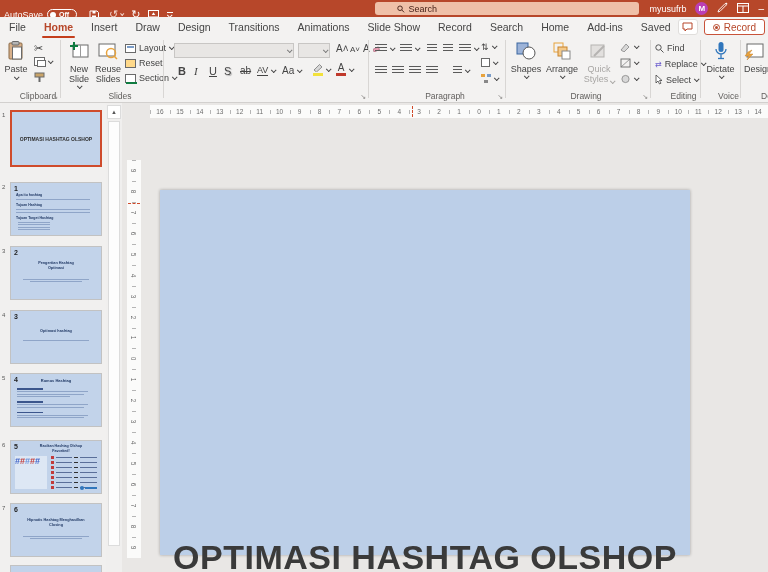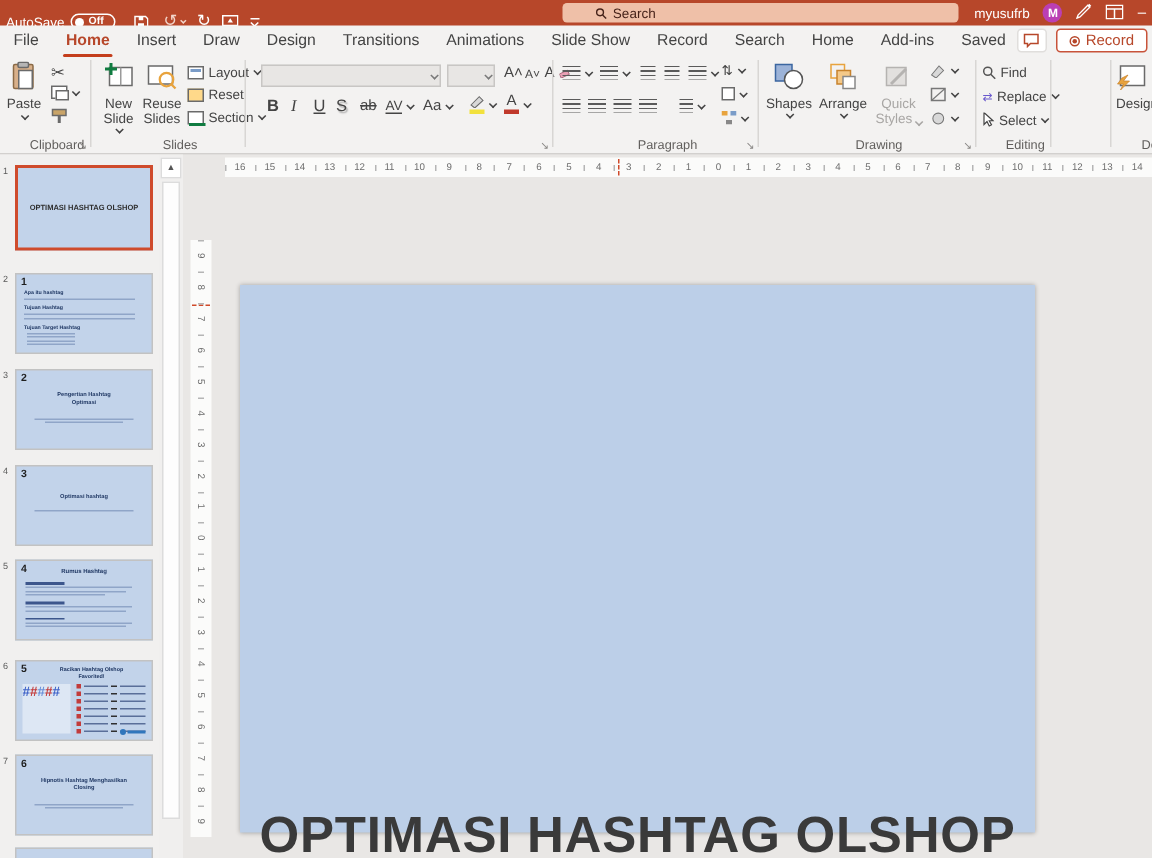--- a/index.html
+++ b/index.html
@@ -415,20 +415,35 @@
       <svg width="8" height="10" viewBox="0 0 8 10">
           <path d="M1 0v8l2-2 1.5 3 1.5-.8L4.5 5.5H7z" fill="#fff" stroke="#444" stroke-width="0.8"></path>
         </svg>
       <span>Select</span>
       <span class="chev"></span>
     </span>
     <div class="glabel">Editing</div>
   </div>
   <div class="gsep" style="left:700px;"></div>
 
+  <div class="grp" style="left:701px;width:39px;">
+    <div class="bigbtn" style="left:3px;width:33px;">
+      <span class="bicon">
+        <svg width="14" height="20" viewBox="0 0 14 20">
+            <rect x="4.5" y="1" width="5" height="10" rx="2.5" fill="#3076bc"></rect>
+            <path d="M2 8a5 5 0 0 0 10 0" fill="none" stroke="#3076bc" stroke-width="1.3"></path>
+            <line x1="7" y1="13.5" x2="7" y2="17" stroke="#3076bc" stroke-width="1.3"></line>
+            <line x1="4" y1="17.5" x2="10" y2="17.5" stroke="#3076bc" stroke-width="1.3"></line>
+          </svg>
+      </span>
+      <span>Dictate</span>
+      <span class="chev" style="margin-top:1px;"></span>
+    </div>
+    <div class="glabel">Voice</div>
+  </div>
   <div class="gsep" style="left:740px;"></div>
 
   <div class="grp" style="left:741px;width:27px;overflow:hidden;">
     <div class="bigbtn" style="left:3px;width:40px;align-items:flex-start;text-align:left;">
       <span class="bicon">
         <svg width="20" height="18" viewBox="0 0 20 18">
             <rect x="3" y="2" width="16" height="13" fill="#fff" stroke="#6a6a6a"></rect>
             <path d="M4 10 1 14h4l-2 4 6-6H5l3-4z" fill="#e8a33d" stroke="#c8832d" stroke-width="0.5"></path>
           </svg>
       </span>

